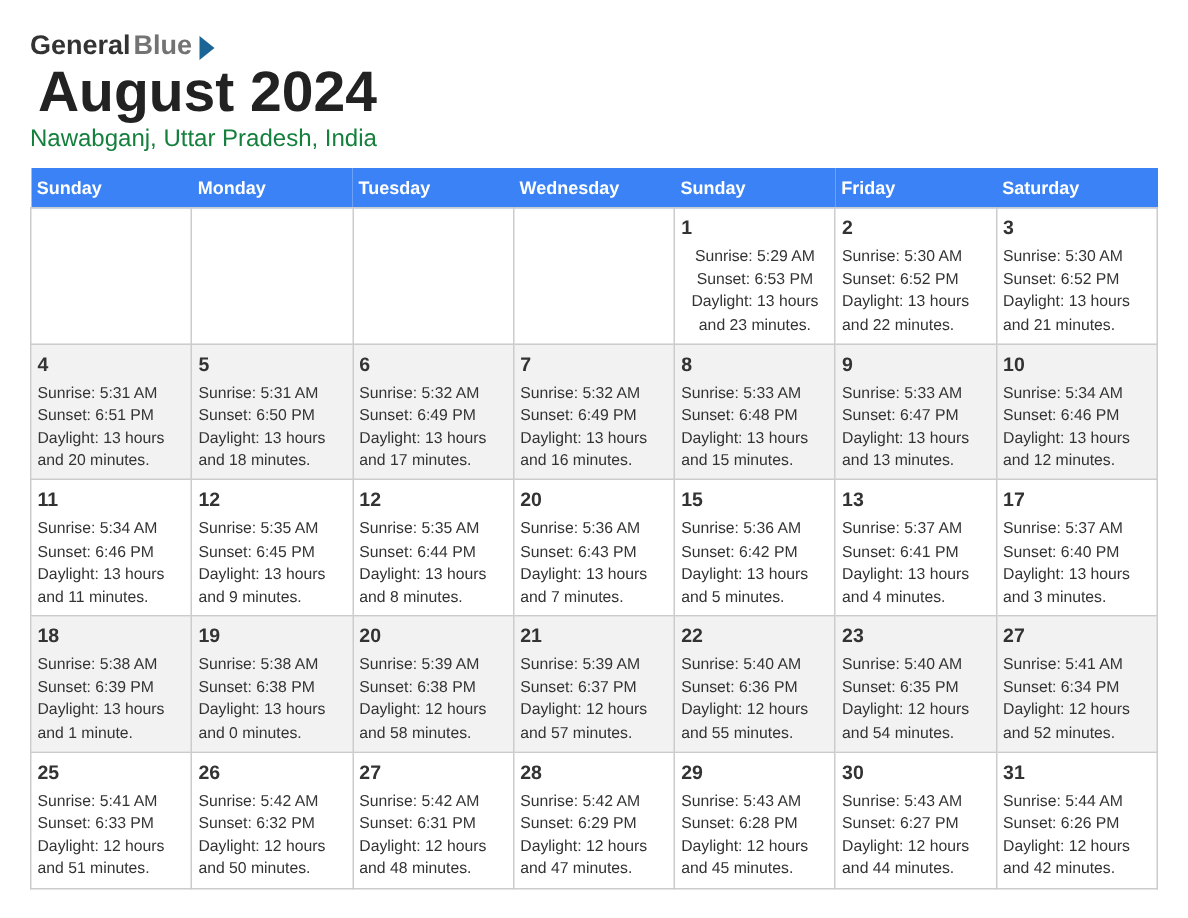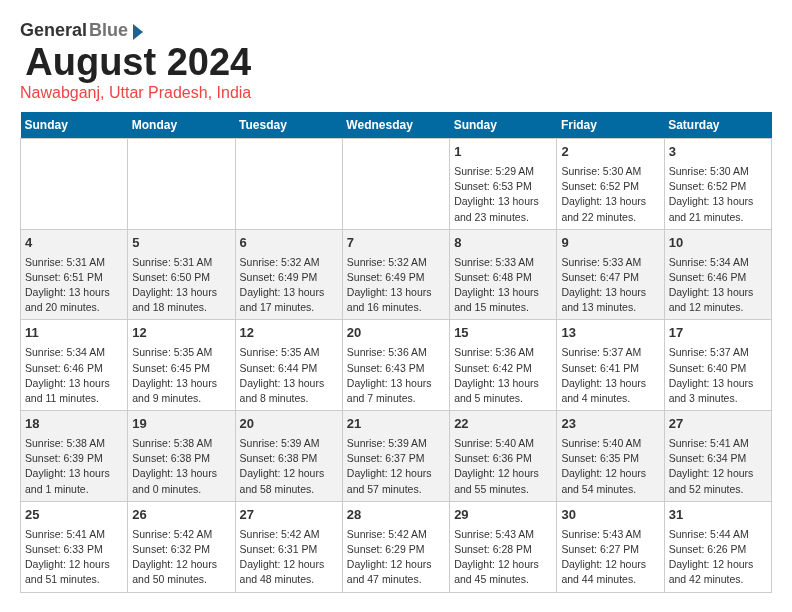--- a/index.html
+++ b/index.html
@@ -49,29 +49,29 @@
     .title-block {
       text-align: right;
     }
     .month-title {
       font-size: 38px;
       font-weight: bold;
       color: #222;
     }
     .subtitle {
       font-size: 16px;
-      color: #ef4444;
+      color: #15803d;
     }
     table {
       width: 100%;
       border-collapse: collapse;
       font-size: 11px;
     }
     thead tr th {
-      background-color: #0369a1;
+      background-color: #3b82f6;
       color: #fff;
       padding: 6px 4px;
       text-align: left;
       font-weight: bold;
       font-size: 12px;
     }
     tbody tr td {
       vertical-align: top;
       padding: 4px;
       border: 1px solid #ccc;
@@ -128,21 +128,21 @@
       </tr>
   </thead>
   <tbody id="calendar-body">
   <tr>
         <td class="empty"></td>
         <td class="empty"></td>
         <td class="empty"></td>
         <td class="empty"></td>
         <td>
           <span class="day-num">1</span>
-          <div class="day-info" style="white-space: pre-line;">Sunrise: 5:29 AM
+          <div class="day-info" style="white-space: pre-line; text-align: center;">Sunrise: 5:29 AM
 Sunset: 6:53 PM
 Daylight: 13 hours and 23 minutes.</div>
         </td>
         <td>
           <span class="day-num">2</span>
           <div class="day-info" style="white-space: pre-line;">Sunrise: 5:30 AM
 Sunset: 6:52 PM
 Daylight: 13 hours and 22 minutes.</div>
         </td>
         <td>

